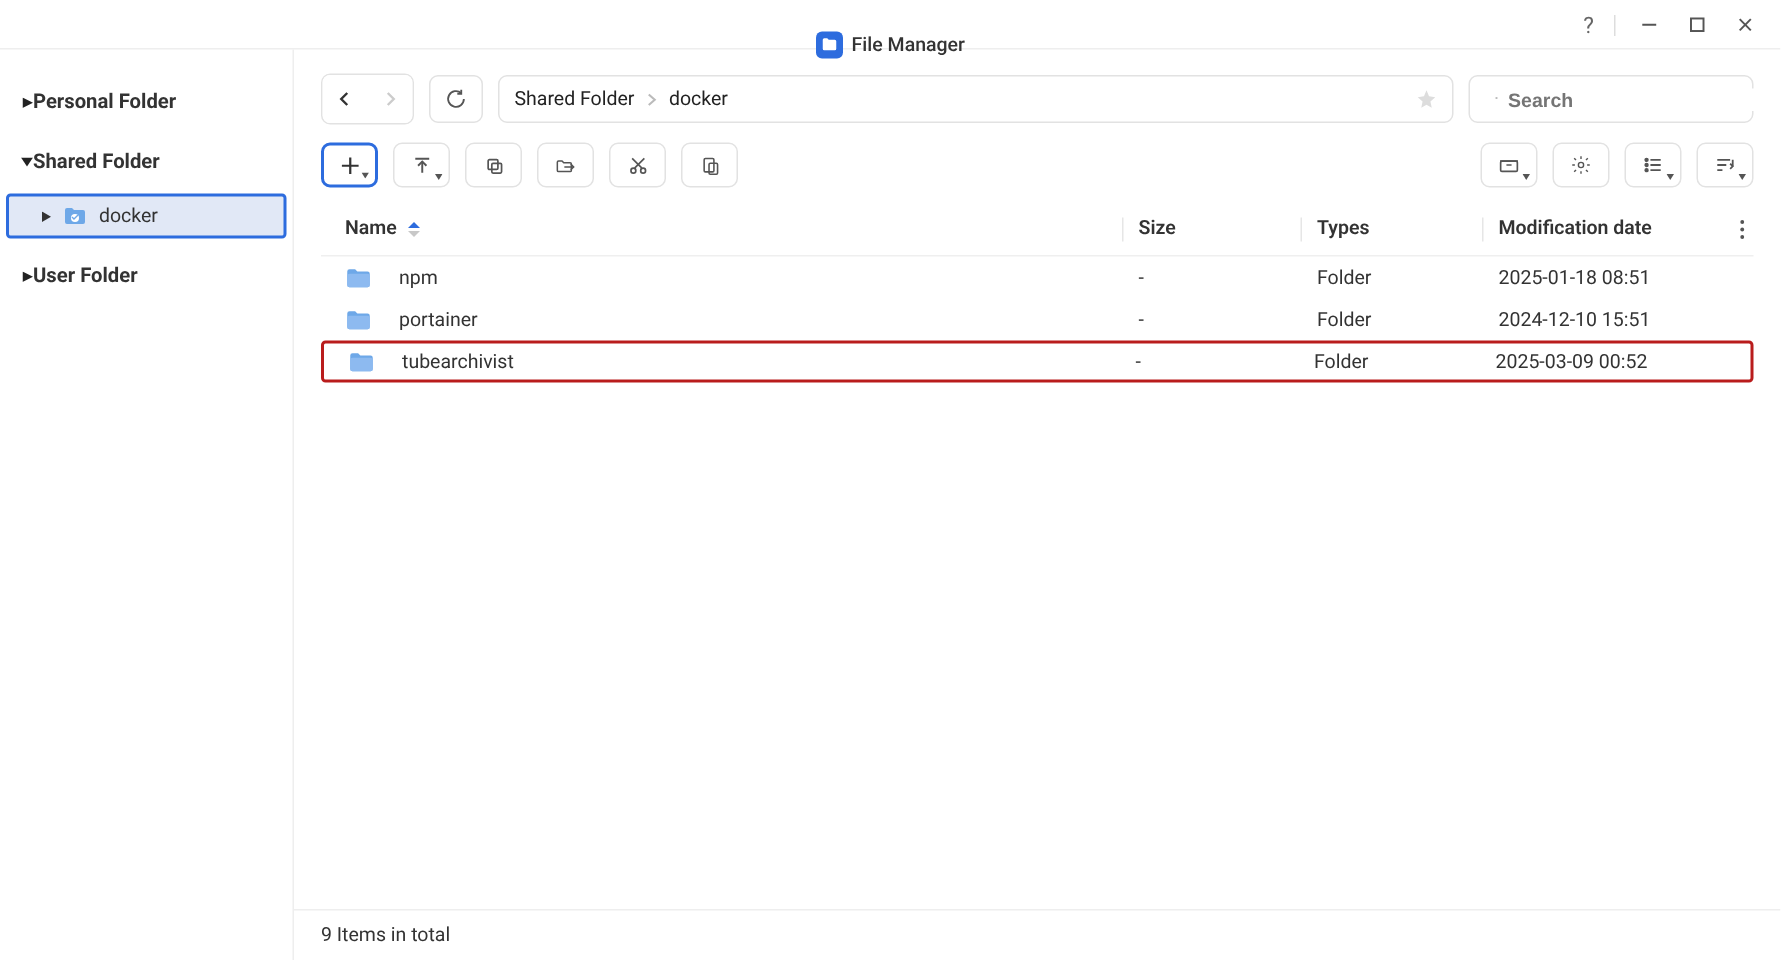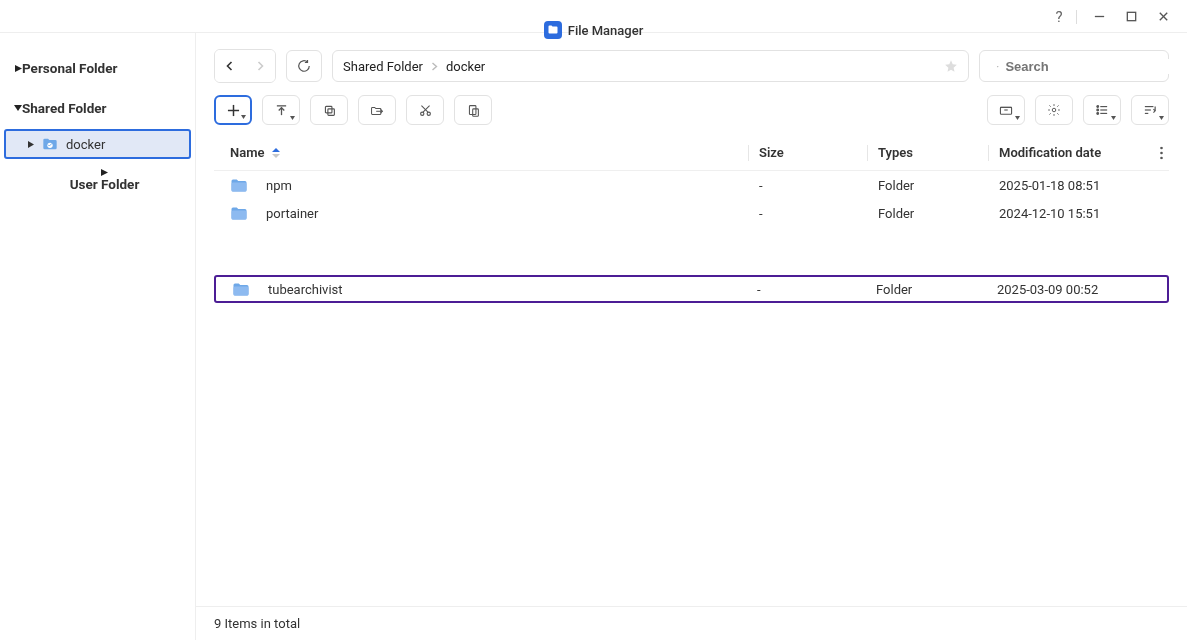--- a/index.html
+++ b/index.html
@@ -49,21 +49,21 @@
 .col-size { width: 108px; }
 .col-type { width: 110px; }
 .col-mod  { width: 170px; }
 .col-sep { width:1px; height:16px; background:#e6e6e6; margin-right:10px; }
 .sort-caret { color:#2d6cde; display:flex; align-items:center; }
 .col-menu { position:absolute; right: 6px; top:50%; transform:translateY(-50%); color:#555; cursor:pointer; }
 
 .row { display:flex; align-items:center; height: 28px; border-radius:3px; }
 .row .cell { display:flex; align-items:flex-end; }
 .row .col-name { padding-left: 16px; }
-.row.highlight-outline { border: 2px solid #4c1d95; margin-top: 48px; }
+.row.highlight-outline { border: 2px solid #b91c1c; }
 .row-folder-ic { width:18px; height:16px; display:flex; align-items:center; margin-right: 10px; }
 
 .status { height: 34px; border-top: 1px solid #eee; display:flex; align-items:center; padding: 0 18px; color:#333; font-size:13px; }
 
 svg { display:block; }
 </style>
 </head>
 <body>
 
 <div class="titlebar">
@@ -128,21 +128,21 @@
             <svg viewBox="0 0 24 20" width="16" height="14">
               <path d="M2 4a2 2 0 0 1 2-2h5l2 2h9a2 2 0 0 1 2 2v10a2 2 0 0 1-2 2H4a2 2 0 0 1-2-2V4z" fill="#6ea8e8"></path>
               <circle cx="12" cy="12" r="4" fill="#fff"></circle>
               <path d="M9 11l2 2 4-4" stroke="#6ea8e8" stroke-width="1.4" fill="none"></path>
             </svg>
           </span>
         <span>docker</span>
       </div>
     </div>
 
-    <div class="tree-item" style="margin-top:10px;flex-direction:column;">
+    <div class="tree-item" style="margin-top:10px;">
       <span class="caret">
           <svg width="7" height="7">
             <polygon points="0,0 7,3.5 0,7" fill="#222"></polygon>
           </svg>
         </span>
       <span>User Folder</span>
     </div>
   </div>
 
   <div class="main">

